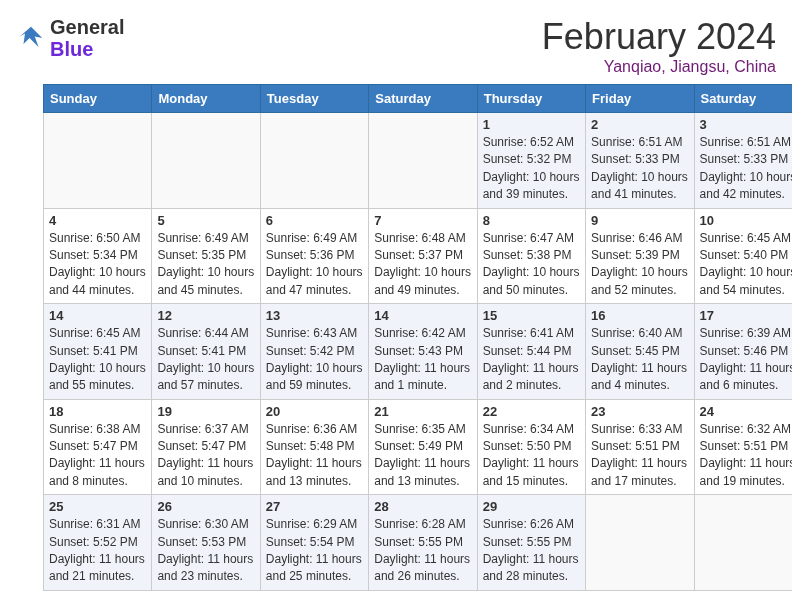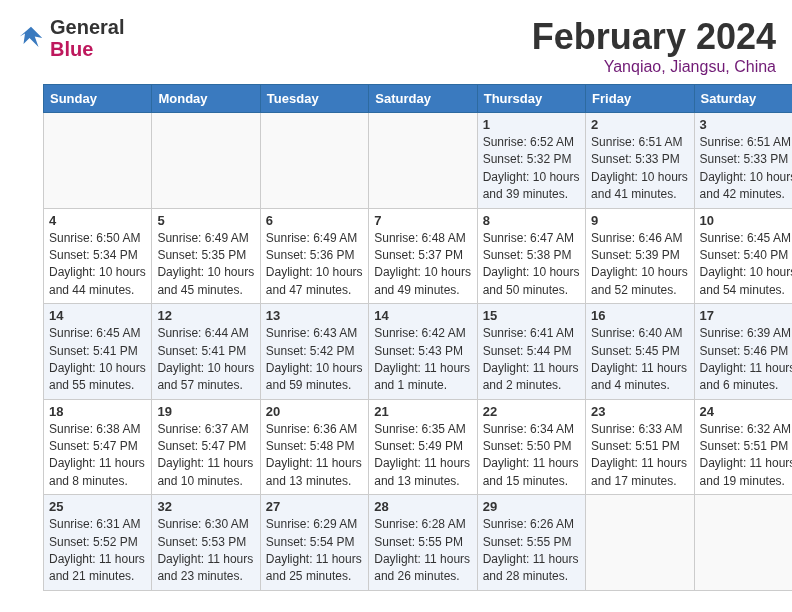--- a/index.html
+++ b/index.html
@@ -21,32 +21,32 @@
       align-items: center;
       gap: 4px;
     }
     .logo-text {
       font-size: 20px;
       font-weight: bold;
       color: #333;
       line-height: 1.1;
     }
     .logo-text span {
-      color: #be185d;
+      color: #6d28d9;
     }
     .logo-bird {
       width: 30px;
       height: 30px;
     }
     .title-block {
       text-align: right;
     }
     .calendar-title {
       font-size: 36px;
-      font-weight: bold;
+      font-weight: normal;
       color: #333;
     }
     .calendar-subtitle {
       font-size: 16px;
       color: #701a75;
     }
     table {
       width: 100%;
       border-collapse: collapse;
       table-layout: fixed;
@@ -231,21 +231,21 @@
           <span class="day-num">24</span>
           <div class="day-detail">Sunrise: 6:32 AM<br>Sunset: 5:51 PM<br>Daylight: 11 hours and 19 minutes.</div>
         </td>
       </tr>
       <tr>
         <td>
           <span class="day-num">25</span>
           <div class="day-detail">Sunrise: 6:31 AM<br>Sunset: 5:52 PM<br>Daylight: 11 hours and 21 minutes.</div>
         </td>
         <td>
-          <span class="day-num">32</span>
+          <span class="day-num">26</span>
           <div class="day-detail">Sunrise: 6:30 AM<br>Sunset: 5:53 PM<br>Daylight: 11 hours and 23 minutes.</div>
         </td>
         <td>
           <span class="day-num">27</span>
           <div class="day-detail">Sunrise: 6:29 AM<br>Sunset: 5:54 PM<br>Daylight: 11 hours and 25 minutes.</div>
         </td>
         <td>
           <span class="day-num">28</span>
           <div class="day-detail">Sunrise: 6:28 AM<br>Sunset: 5:55 PM<br>Daylight: 11 hours and 26 minutes.</div>
         </td>

